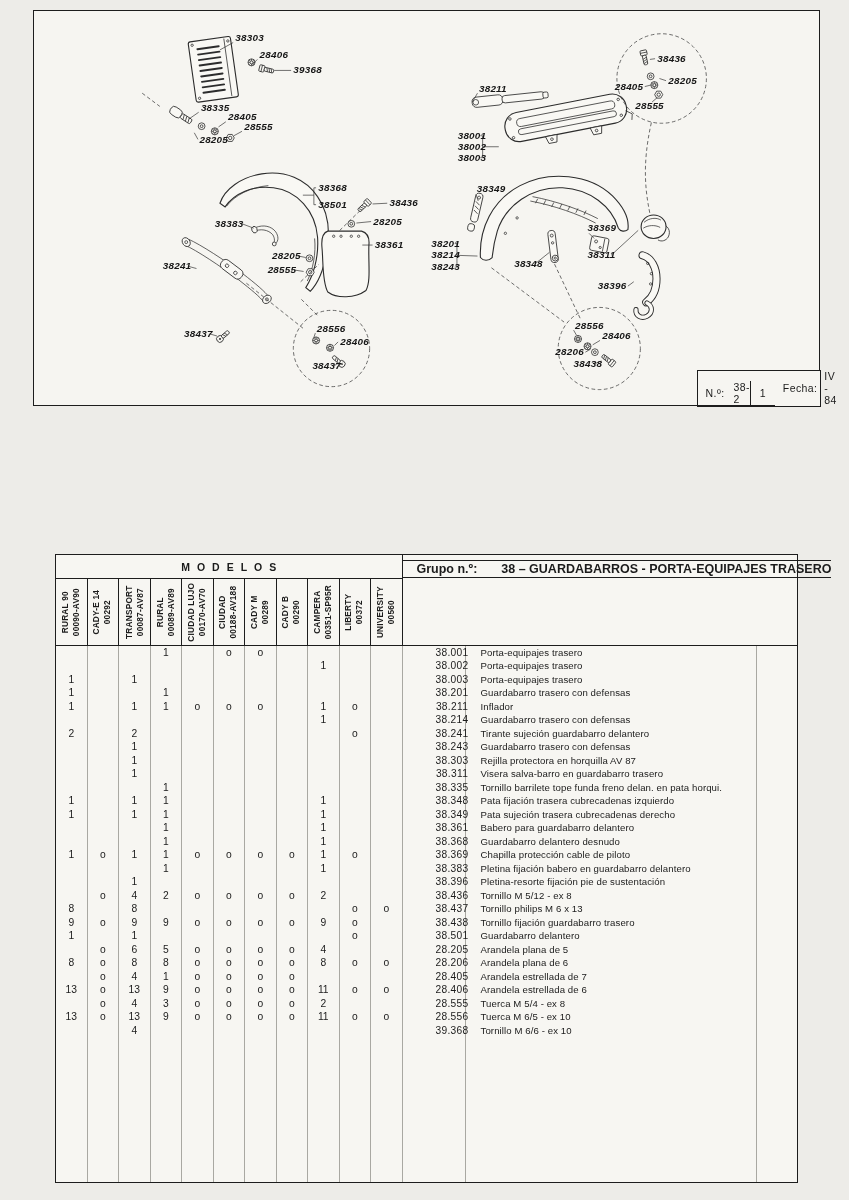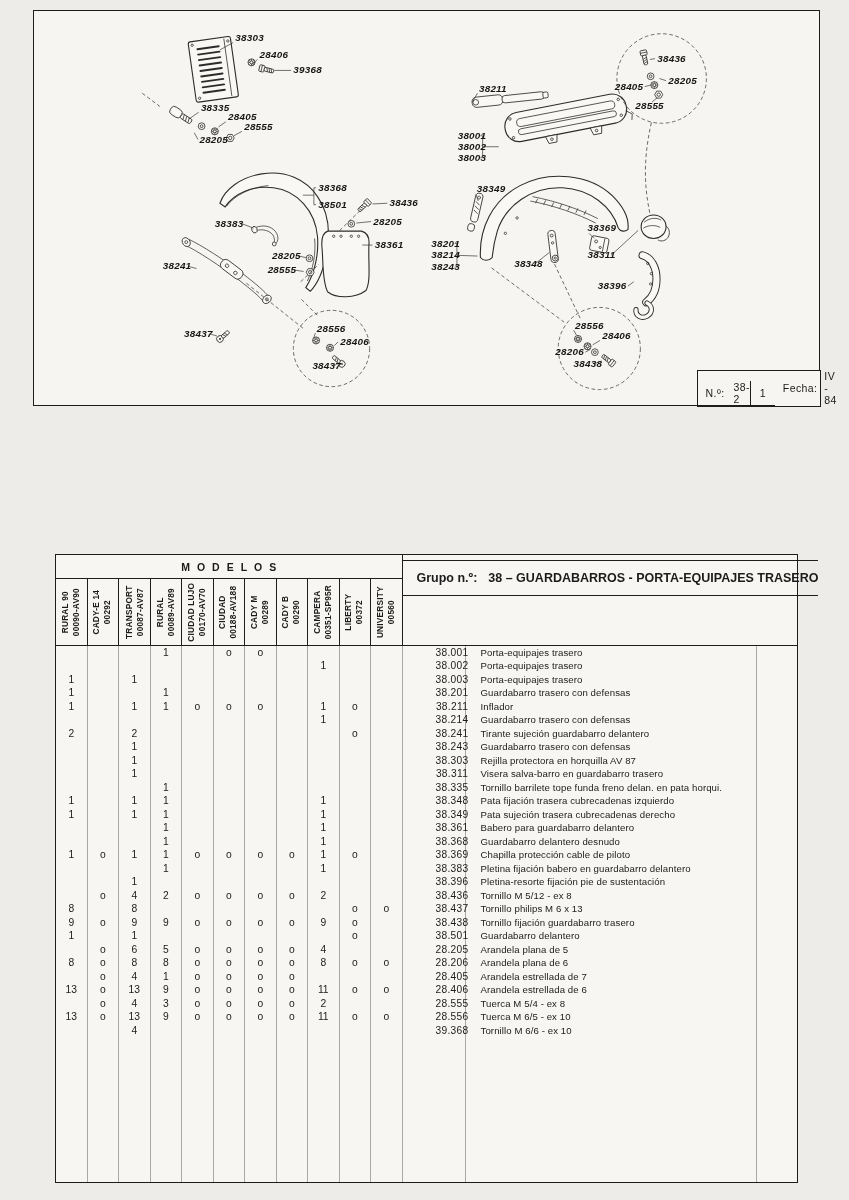--- a/index.html
+++ b/index.html
@@ -34,22 +34,22 @@
   .thead-left{width:346.5px;display:flex;flex-direction:column;}
   .modelos{height:24px;border-bottom:1px solid #1d1d1d;border-right:1px solid #1d1d1d;
            display:flex;align-items:center;justify-content:center;font-weight:bold;
            font-size:10.5px;letter-spacing:7px;padding-left:7px;}
   .mrow{flex:1;display:flex;}
   .mcell{width:31.5px;border-right:1px solid #1d1d1d;display:flex;align-items:center;
          justify-content:center;overflow:visible;}
   .rot{transform:rotate(-90deg);white-space:nowrap;text-align:center;
        font-weight:bold;font-size:8.3px;line-height:1.35;letter-spacing:0.2px;}
   .thead-right{flex:1;display:flex;flex-direction:column;padding-top:5px;}
-  .grupo{height:36px;border-top:1px solid #1d1d1d;border-bottom:1px solid #1d1d1d;
-         display:flex;align-items:center;padding-left:14px;gap:11px;
+  .grupo{height:18px;border-top:1px solid #1d1d1d;border-bottom:1px solid #1d1d1d;
+         display:flex;align-items:center;padding-left:14px;gap:24px;
          font-weight:bold;font-size:12.5px;white-space:nowrap;}
   .refrow{flex:1;display:flex;}
   .refhead{width:63px;border-right:1px solid #1d1d1d;display:flex;align-items:center;
            justify-content:center;font-size:10.5px;letter-spacing:0.5px;}
   .denomhead{flex:1;display:flex;align-items:center;justify-content:center;
              font-size:11px;letter-spacing:4.5px;padding-left:4px;}
   .tbody{flex:1;display:flex;flex-direction:column;overflow:hidden;}
   .trow{display:grid;grid-template-columns:repeat(11,31.5px) 63px 291px 1fr;
         flex:0 0 13.5px;height:13.5px;}
   .trow.filler{flex:1;height:auto;}

